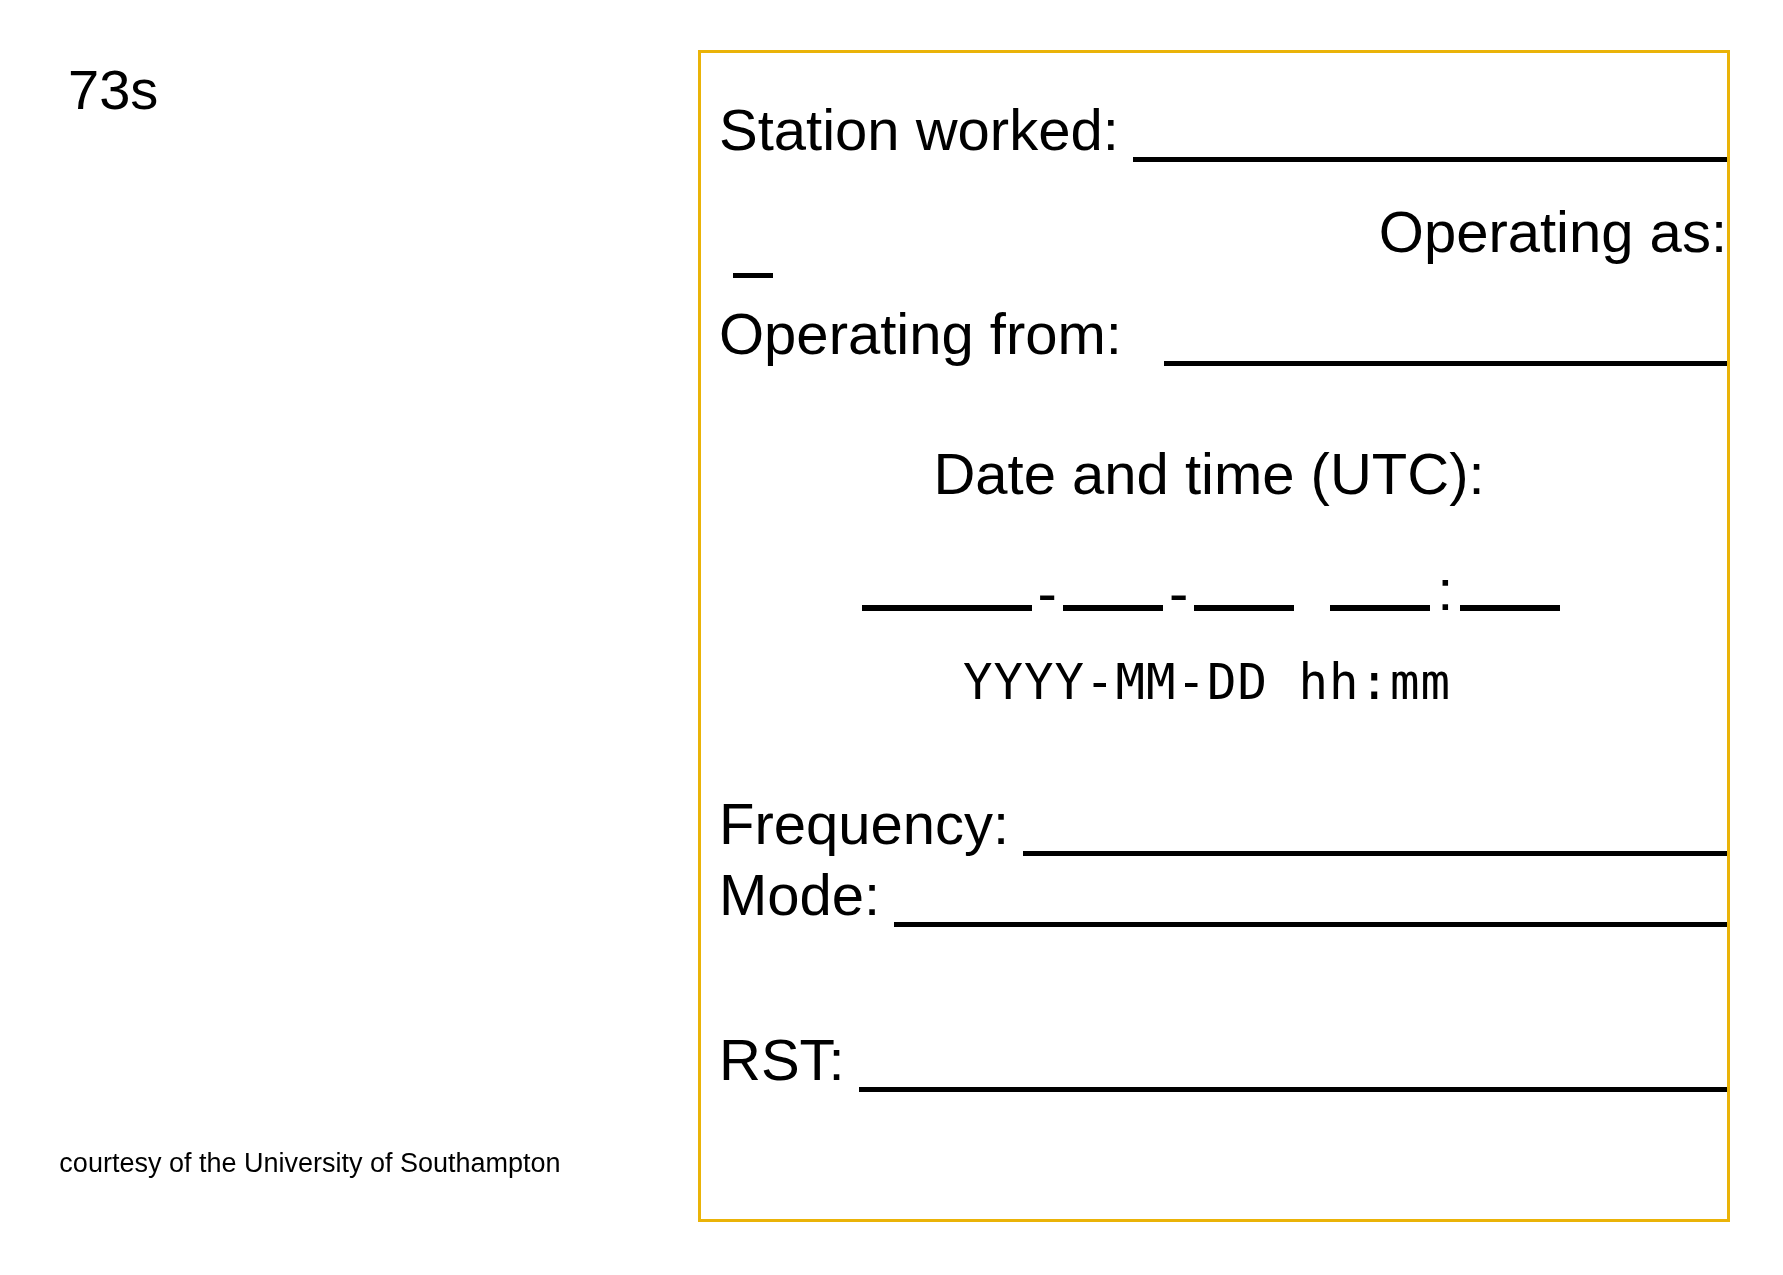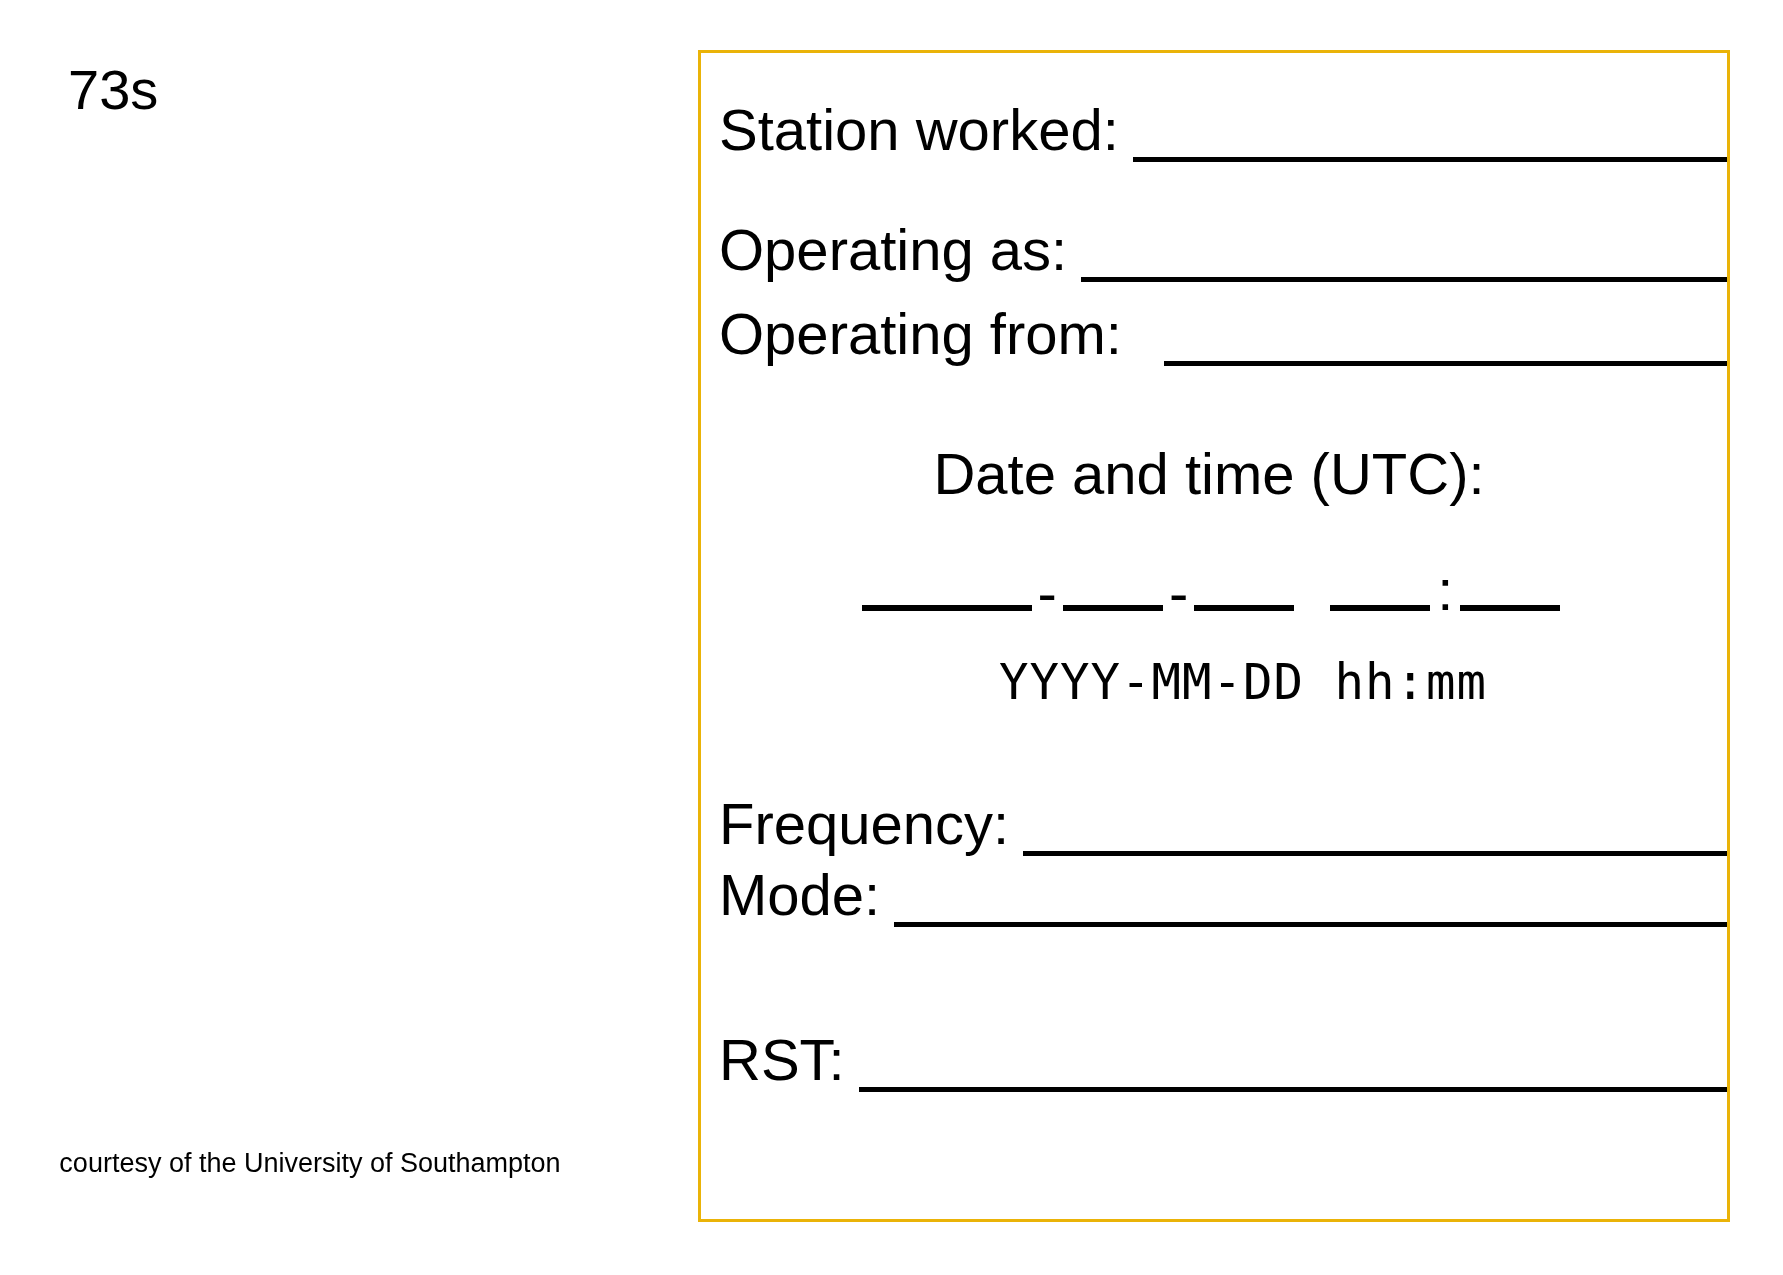--- a/index.html
+++ b/index.html
@@ -146,21 +146,20 @@
     left: 0;
     width: 100%;
     text-align: center;
     padding-right: 14px;
     box-sizing: border-box;
     font-family: "DejaVu Sans Mono", "Liberation Mono", monospace;
     font-size: 49px;
     line-height: 1.0;
     letter-spacing: 1px;
     white-space: nowrap;
-    margin-left: 36px;
   }
 </style>
 </head>
 <body>
 
 <div id="card">
 
   <div class="left-col">
 
     <div class="greeting">73s</div>
@@ -172,21 +171,21 @@
   </div>
 
   <div class="form-box">
     <div class="form-inner">
 
       <div class="field-row" style="top: 48px;">
         <span class="field-label">Station worked:</span>
         <span class="field-blank"></span>
       </div>
 
-      <div class="field-row" style="top: 168px;">
+      <div class="field-row" style="top: 150px; flex-direction: column;">
         <span class="field-label">Operating as:</span>
         <span class="field-blank"></span>
       </div>
 
       <div class="field-row" style="top: 252px; gap: 28px;">
         <span class="field-label">Operating from:</span>
         <span class="field-blank"></span>
       </div>
 
       <div class="dt-heading" style="top: 392px;">Date and time (UTC):</div>

